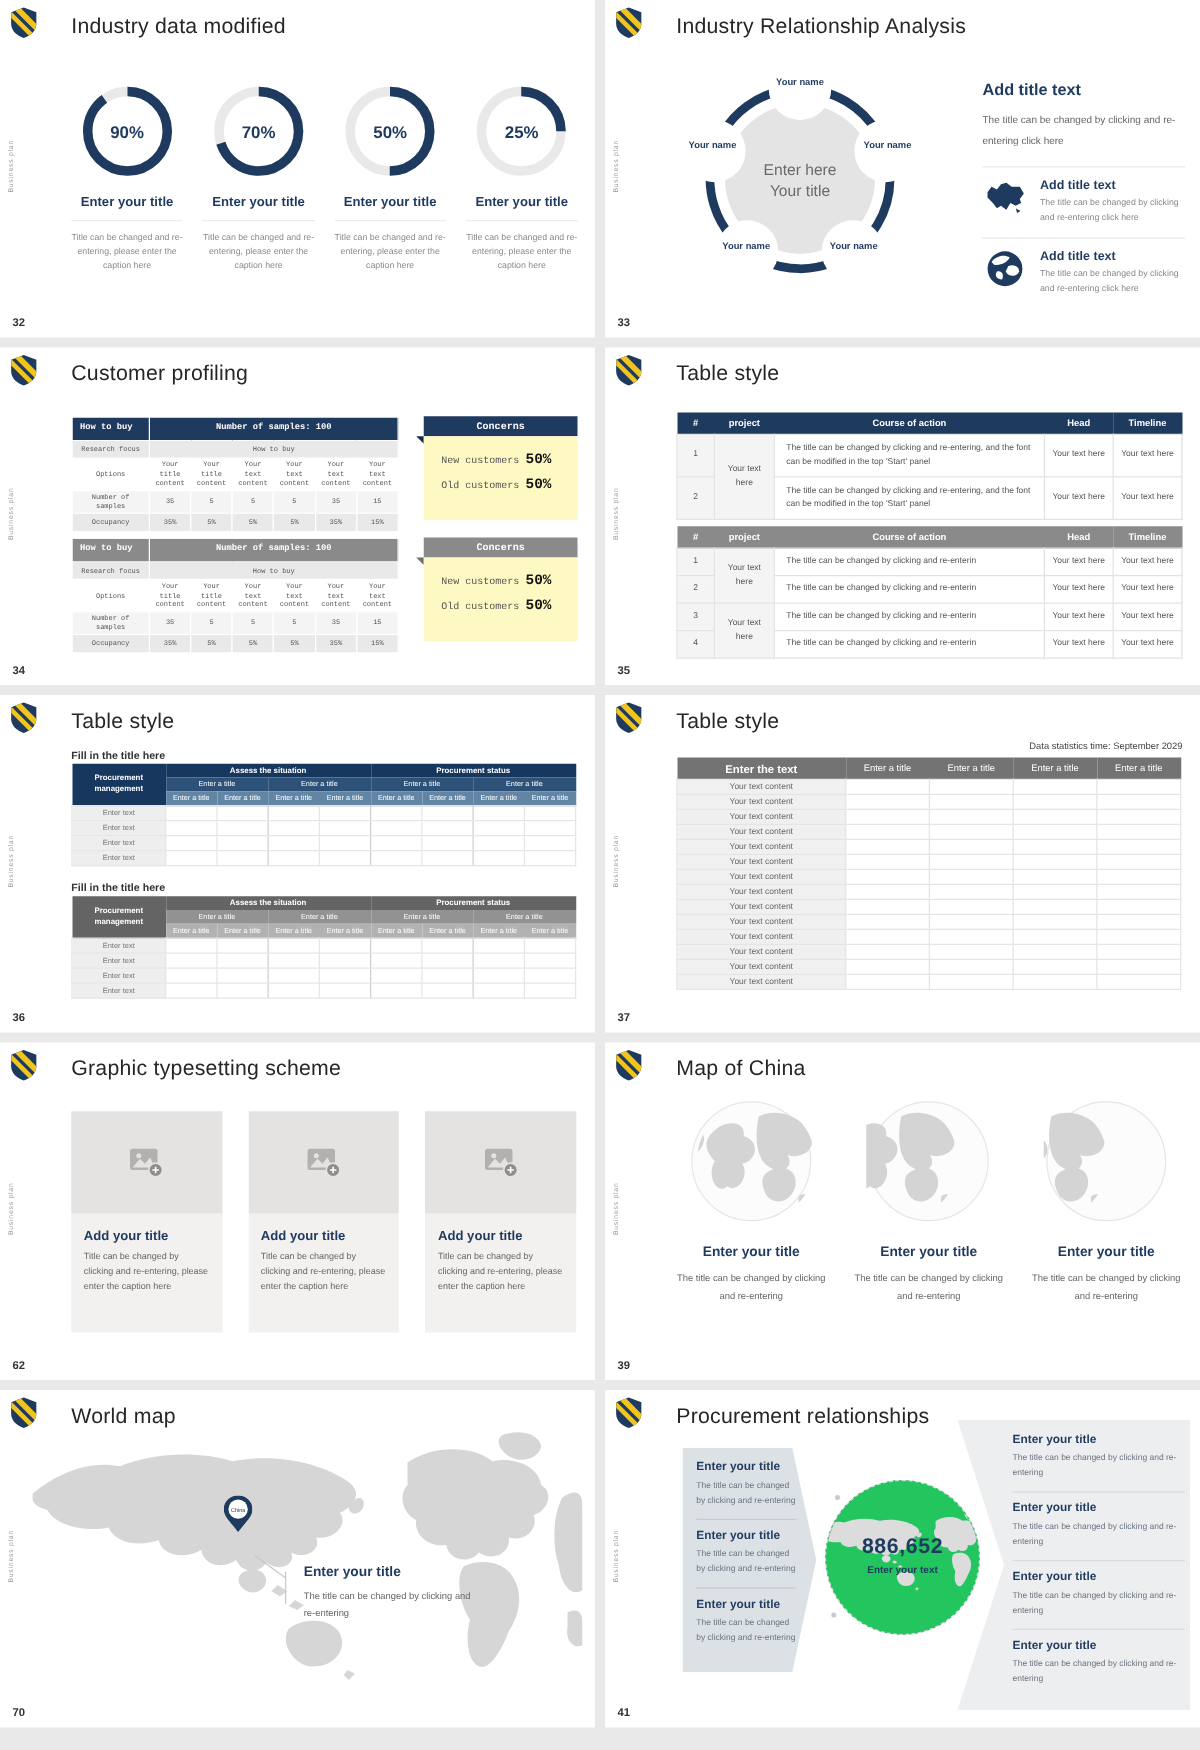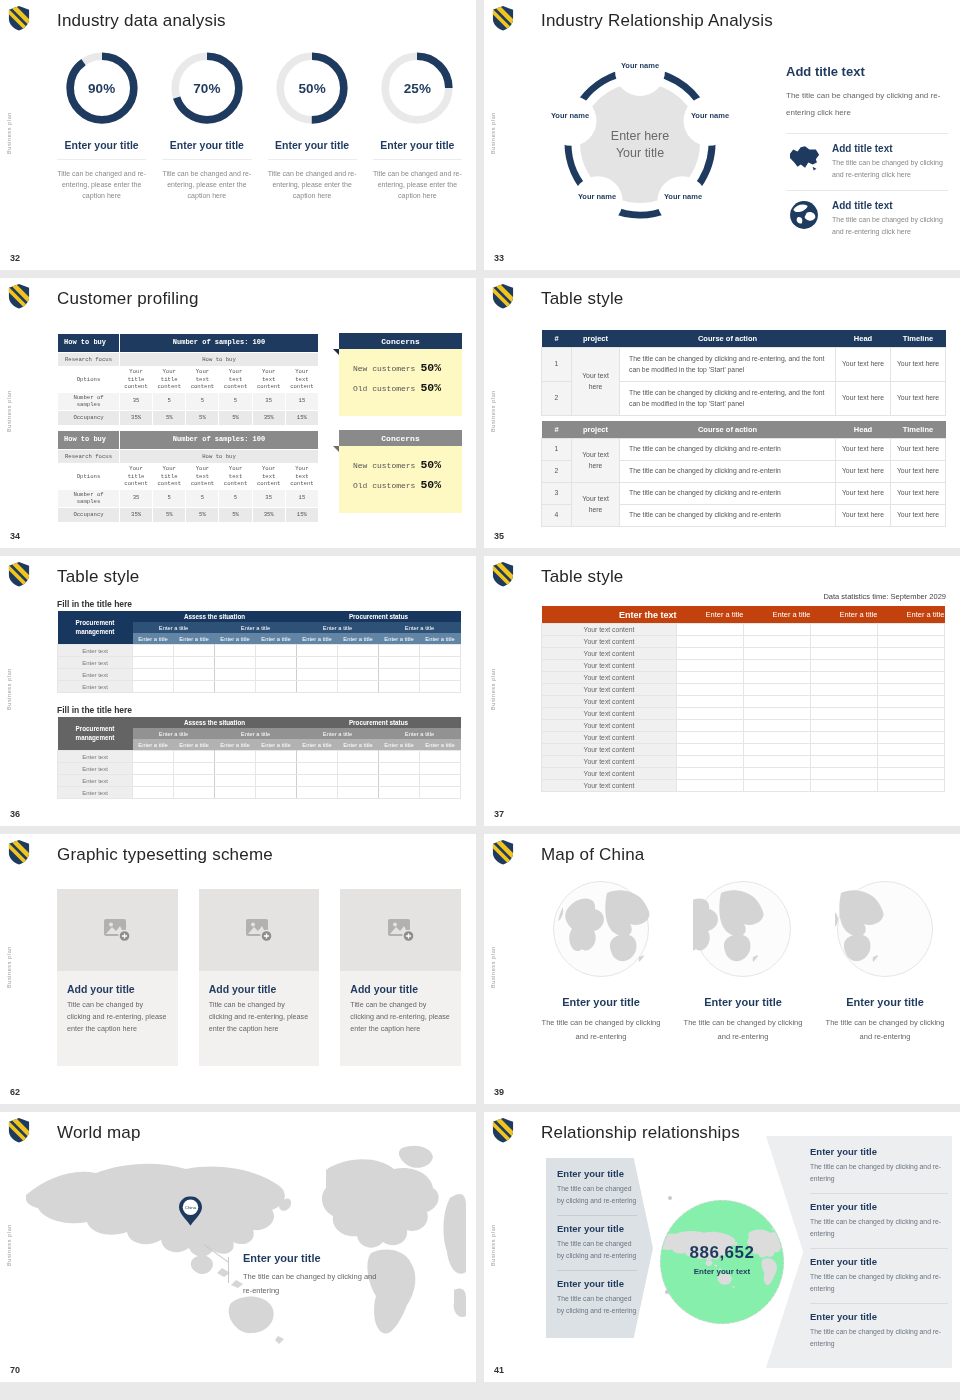--- a/index.html
+++ b/index.html
@@ -3,21 +3,21 @@
 <meta charset="utf-8">
 <style>
   html,body{margin:0;padding:0;background:#e9e9e9;}
   .board{width:960px;height:1400px;display:grid;grid-template-columns:476px 476px;grid-auto-rows:270px;gap:8px;align-content:start;background:#e9e9e9;font-family:"Liberation Sans","DejaVu Sans",sans-serif;}
   .slide{background:#fff;position:relative;overflow:hidden;}
   .logo{position:absolute;left:8px;top:5px;width:22px;height:26px;}
   .vtext{position:absolute;left:6px;top:112px;font-size:5.5px;color:#9a9a9a;letter-spacing:.6px;writing-mode:vertical-rl;transform:rotate(180deg);}
   .snum{position:absolute;left:10px;bottom:7px;font-size:9px;font-weight:bold;color:#333;}
   .stitle{position:absolute;left:57px;top:11px;margin:0;font-size:17px;font-weight:400;color:#262626;letter-spacing:.2px;}
   
-  .s32-cards{position:absolute;left:57px;right:14px;top:50px;display:flex;gap:16px;align-items:center;}
+  .s32-cards{position:absolute;left:57px;right:14px;top:67px;display:flex;gap:16px;align-items:center;}
   .s32-card{flex:1;}
   .donut-wrap{width:76px;height:76px;margin:0 auto;position:relative;}
   .donut-wrap svg{width:76px;height:76px;}
   .donut-bg{fill:none;stroke:#e9e9e9;stroke-width:8;}
   .donut-fg{fill:none;stroke:#1f3a5f;stroke-width:8;stroke-linecap:butt;}
   .donut-pct{position:absolute;inset:0;display:flex;align-items:center;justify-content:center;font-size:13.5px;font-weight:bold;color:#1f3a5f;}
   .d-title{margin-top:13px;text-align:center;font-size:10.5px;font-weight:bold;color:#1f3a5f;padding-bottom:8px;border-bottom:1px solid #ececec;}
   .d-cap{margin-top:8px;text-align:center;font-size:7px;line-height:1.6;color:#8a8a8a;}
   
   .s33-svg{position:absolute;left:40px;top:36px;width:232px;height:218px;}
@@ -72,21 +72,21 @@
   .t36.navy .g3 th{background:#6285a6;}
   .t36.gray .corner,.t36.gray .g1 th{background:#646464;}
   .t36.gray .g2 th{background:#929292;}
   .t36.gray .g3 th{background:#b2b2b2;}
   .t36 td{border:1px solid #e6e6e6;height:11px;font-size:6px;color:#777;text-align:center;padding:0;}
   .t36 td.rl{background:#eeeeee;}
   .t36 tbody td:nth-child(3),.t36 tbody td:nth-child(5),.t36 tbody td:nth-child(7){border-right-color:#cfcfcf;}
   
   .s37-note{position:absolute;right:14px;top:36px;font-size:7.5px;color:#444;}
   .t37{position:absolute;left:57px;top:50px;width:404px;border-collapse:collapse;table-layout:fixed;}
-  .t37 th{background:#c2410c;color:#fff;height:17px;padding:0;font-size:7.5px;font-weight:normal;text-align:right;}
+  .t37 th{background:#737373;color:#fff;height:17px;padding:0;font-size:7.5px;font-weight:normal;}
   .t37 th.c1{font-size:9px;font-weight:bold;}
   .t37 td{border:1px solid #e5e5e5;height:11px;font-size:6.8px;color:#666;text-align:center;padding:0;}
   .t37 td.rl{background:#f0f0f0;}
   
   .s38-cards{position:absolute;left:57px;right:15px;top:55px;display:flex;gap:21px;}
   .s38-card{flex:1;}
   .card-img{height:82px;background:#e5e2e2;display:flex;align-items:center;justify-content:center;}
   .card-body{height:95px;background:#f3f1f0;padding:12px 10px 0;box-sizing:border-box;}
   .cb-title{font-size:10.5px;font-weight:bold;color:#1f3a5f;margin-bottom:4px;}
   .cb-cap{font-size:7.2px;color:#666;line-height:1.65;}
@@ -110,21 +110,21 @@
   .s40-body{margin-top:6px;font-size:7.5px;color:#666;line-height:1.8;}
   
   .s41-left{position:absolute;left:62px;top:46px;width:107px;height:180px;background:#dce1e6;clip-path:polygon(0 0,82% 0,100% 50%,82% 100%,0 100%);padding:3px 16px 0 11px;box-sizing:border-box;}
   .s41-right{position:absolute;left:282px;top:24px;width:186px;height:232px;background:#edeef0;clip-path:polygon(0 0,100% 0,100% 100%,0 100%,20% 50%);}
   .s41-rblocks{position:absolute;left:326px;top:27px;width:138px;}
   .s41-block{padding:7px 0 9px;}
   .s41-left .s41-block + .s41-block{border-top:1px solid #c6ccd3;}
   .s41-rblocks .s41-block + .s41-block{border-top:1px solid #d9dcdf;}
   .b-title{font-size:9.5px;font-weight:bold;color:#1f3a5f;margin-bottom:4px;}
   .b-body{font-size:6.8px;color:#6b7580;line-height:1.7;}
-  .s41-circle{position:absolute;left:176px;top:88px;width:124px;height:124px;border-radius:50%;background:#86efac;border:1px dashed #d6d6d6;box-sizing:border-box;overflow:hidden;}
+  .s41-circle{position:absolute;left:176px;top:72px;width:124px;height:124px;border-radius:50%;background:#22c55e;border:1px dashed #d6d6d6;box-sizing:border-box;overflow:hidden;}
   .s41-circle svg{position:absolute;left:-8px;top:22px;width:140px;height:74px;color:#dcdcdc;}
   .s41-num{position:absolute;left:0;right:0;top:42px;text-align:center;font-size:17px;font-weight:bold;color:#1f3a5f;letter-spacing:.5px;}
   .s41-sub{position:absolute;left:0;right:0;top:66px;text-align:center;font-size:8px;font-weight:bold;color:#1f3a5f;}
   .ring-dot{position:absolute;width:4px;height:4px;border-radius:50%;background:#c9c9c9;}
 </style>
 </head>
 <body>
 
 <svg style="position:absolute;width:0;height:0" aria-hidden="true">
   <defs>
@@ -181,21 +181,21 @@
   </defs>
 </svg>
 
 <div class="board">
 
   <section class="slide">
     <svg class="logo">
         <use href="#shield"></use>
       </svg>
     <div class="vtext">Business plan</div>
-    <h2 class="stitle">Industry data analysis</h2>
+    <h2 class="stitle">Industry data modified</h2>
     <div class="s32-cards">
 
     <div class="s32-card">
         <div class="donut-wrap">
           <svg viewBox="0 0 80 80">
             <circle class="donut-bg" cx="40" cy="40" r="33.5"></circle>
             <circle class="donut-fg" cx="40" cy="40" r="33.5" transform="rotate(-90 40 40)" stroke-dasharray="189.4 999"></circle>
           </svg>
           <div class="donut-pct">90%</div>
         </div>
@@ -927,21 +927,21 @@
       <div class="s40-body">The title can be changed by clicking and re-entering</div>
     </div>
     <div class="snum">70</div>
   </section>
 
   <section class="slide">
     <svg class="logo">
         <use href="#shield"></use>
       </svg>
     <div class="vtext">Business plan</div>
-    <h2 class="stitle">Relationship relationships</h2>
+    <h2 class="stitle">Procurement relationships</h2>
 
     <div class="s41-right"></div>
     <div class="s41-left">
 
     <div class="s41-block">
         <div class="b-title">Enter your title</div>
         <div class="b-body">The title can be changed by clicking and re-entering</div>
       </div>
         <div class="s41-block">
         <div class="b-title">Enter your title</div>

